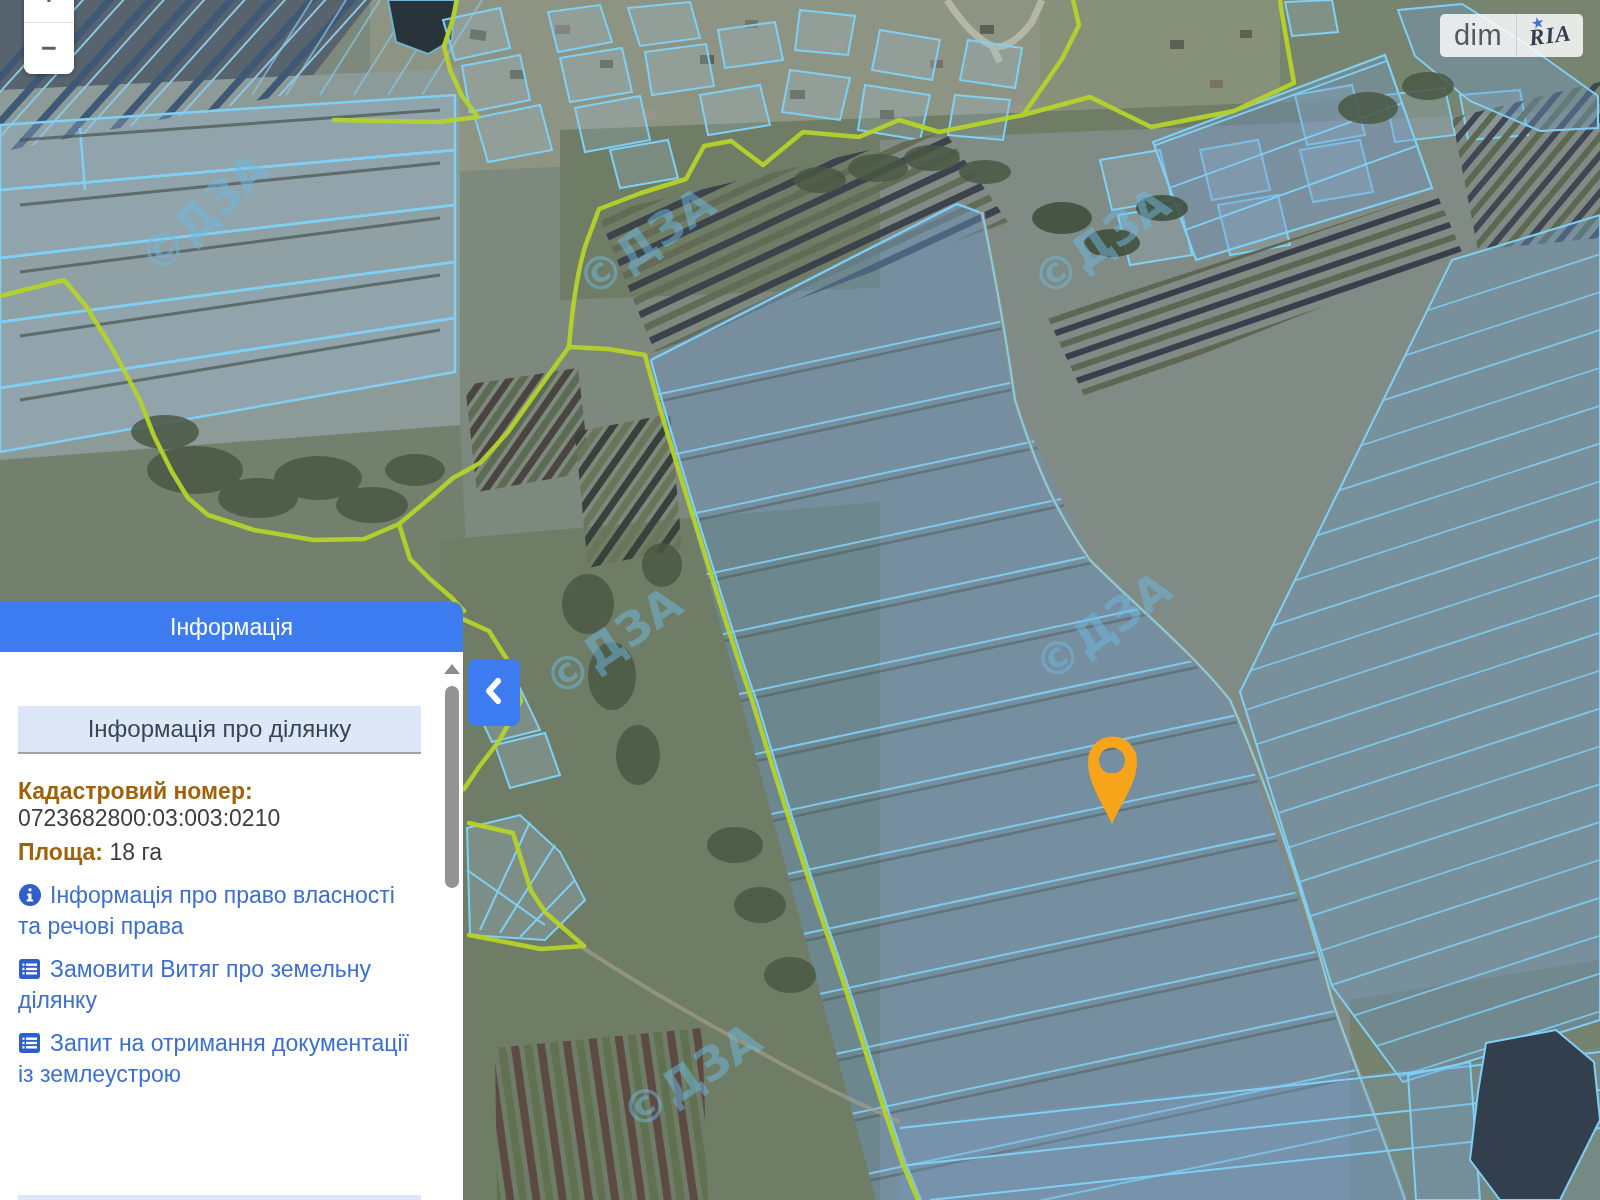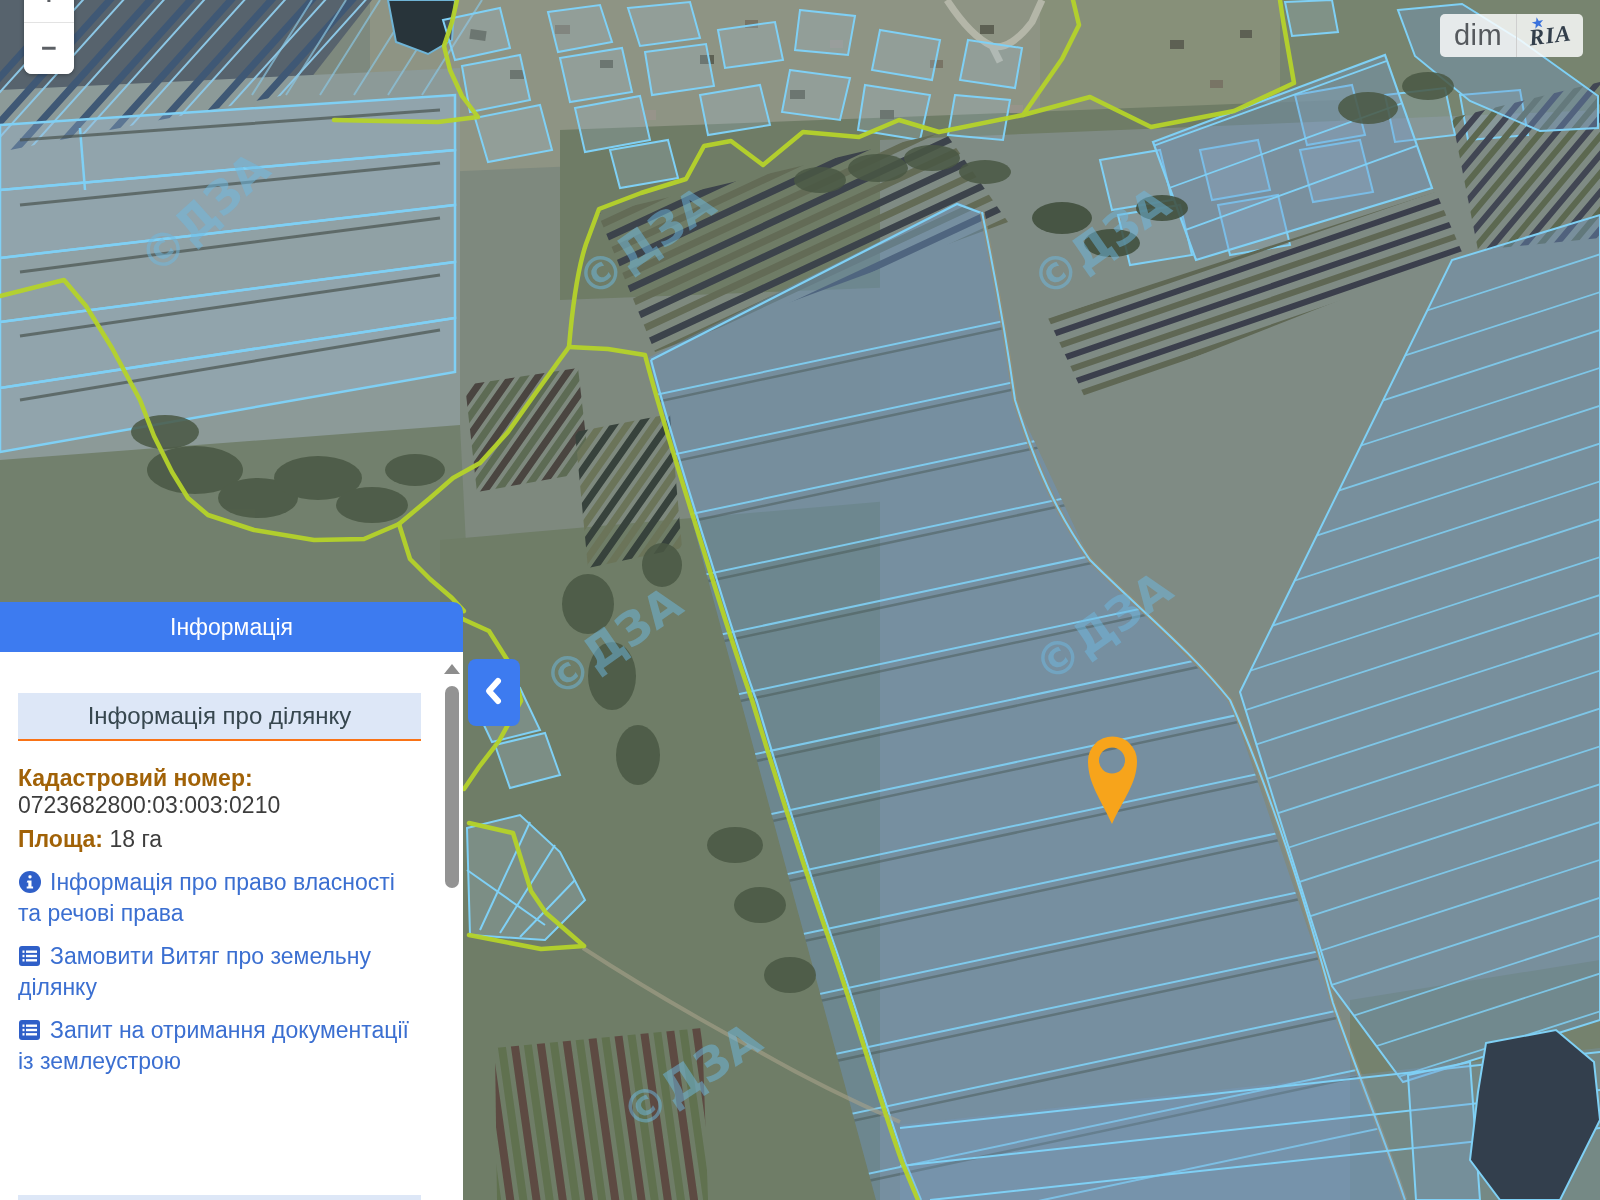--- a/index.html
+++ b/index.html
@@ -26,21 +26,21 @@
     font-size:23px;color:#333f4b;transform:rotate(-7deg);letter-spacing:1px;}
   .badge .star{position:absolute;left:14px;top:1px;font-size:15px;color:#3a72dc;
     transform:rotate(-12deg);line-height:1;}
 
   
   .panel{position:absolute;left:0;top:602px;width:463px;height:598px;z-index:20;}
   .phead{height:50px;background:#3D7BF0;border-radius:0 10px 0 0;display:flex;
     align-items:center;justify-content:center;color:#fff;font-size:23px;font-weight:500;}
   .pbody{position:absolute;left:0;top:50px;right:0;bottom:0;background:#fff;
     padding:0 42px 0 18px;overflow:hidden;}
-  .sectitle{margin-top:41px;height:46px;background:#DDE7F7;border-bottom:2px solid #f97316;
+  .sectitle{margin-top:54px;height:46px;background:#DDE7F7;border-bottom:2px solid #a3a3a3;
     display:flex;align-items:center;justify-content:center;font-size:24px;color:#37474F;}
   .pbody p{margin:0;font-size:23px;line-height:27px;color:#3d3d3d;}
   .f0{margin-top:24px !important;}
   .f1,.f2{margin-top:7px !important;}
   .pbody strong{color:#a16207;font-weight:700;}
   .blocklbl{display:block;}
   .plink{margin-top:16px !important;color:#3B6FD1 !important;cursor:pointer;}
   .plink .ic{display:inline-block;vertical-align:-4px;margin-right:8px;}
   .sliver{position:absolute;left:18px;right:42px;bottom:0;height:5px;background:#DDE7F7;}
 

